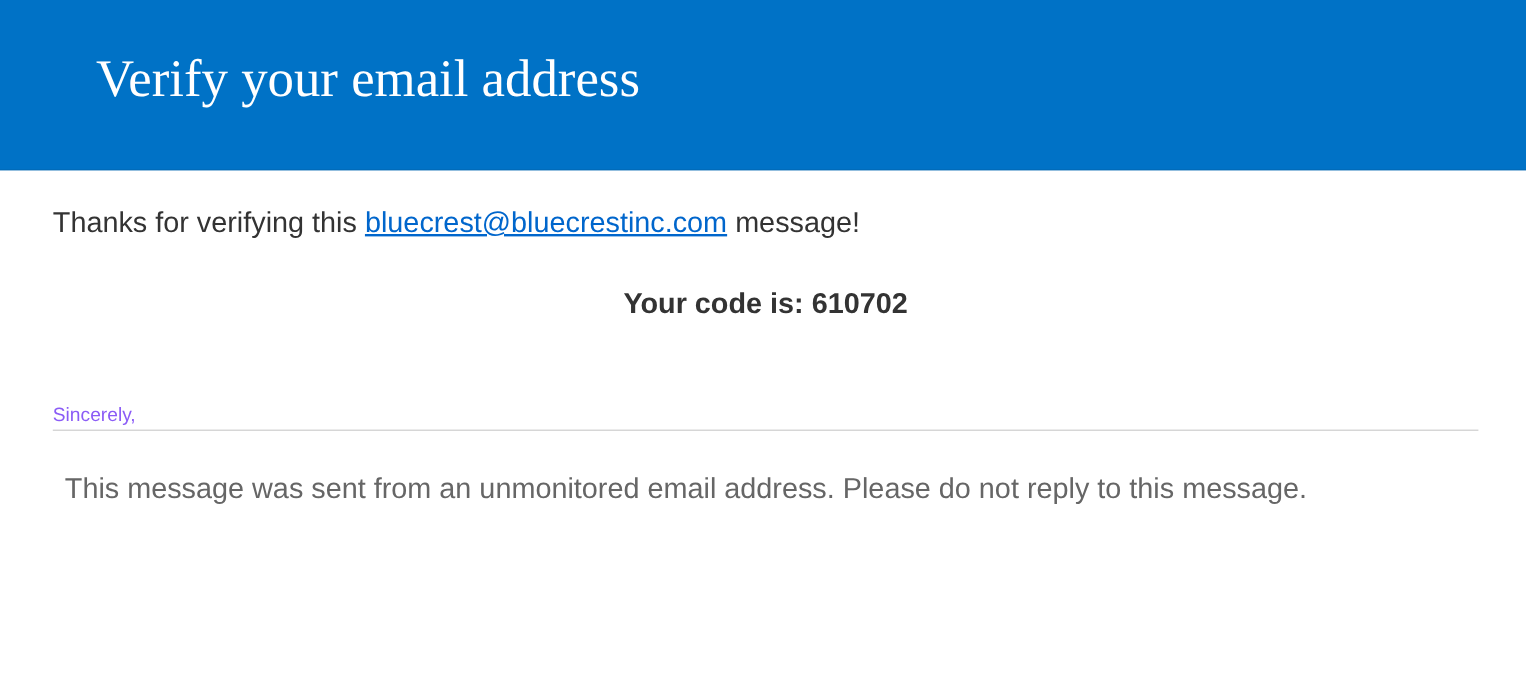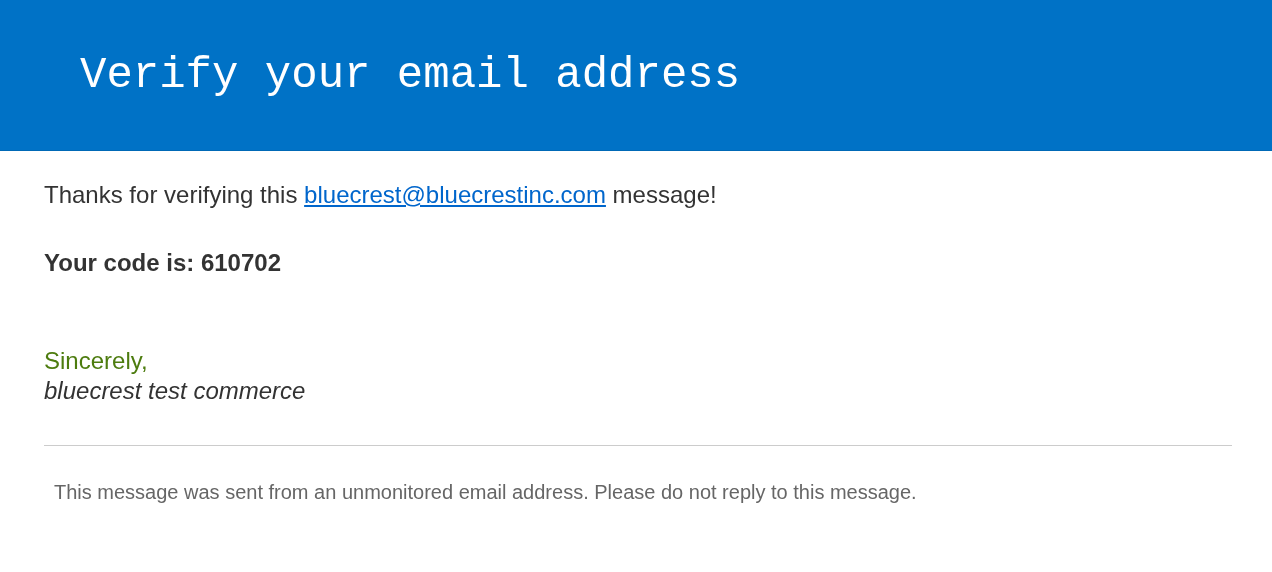--- a/index.html
+++ b/index.html
@@ -13,61 +13,61 @@
       width: 1272px;
       height: 572px;
     }
     .header {
       background: #0072c6;
       padding: 40px 0 50px 80px;
       border-bottom: 1px solid rgba(0,0,0,0.08);
     }
     .header-title {
       color: #ffffff;
-      font-family: Liberation Mono, monospace;
+      font-family: Liberation Serif, serif;
       font-size: 44px;
       font-weight: normal;
-      margin-top: 10px;
     }
     .content {
       padding: 30px 40px 0 44px;
     }
     .thanks-line {
       font-size: 24px;
       color: #333333;
       margin-bottom: 40px;
     }
     .email-link {
       color: #0066cc;
       text-decoration: underline;
     }
     .code-line {
       font-size: 24px;
       color: #333333;
       font-weight: bold;
       margin-bottom: 70px;
+      text-align: center;
     }
     .sincerely {
-      font-size: 24px;
-      color: #4d7c0f;
+      font-size: 16px;
+      color: #8b5cf6;
       margin-bottom: 2px;
     }
     .signature {
       font-size: 24px;
       color: #333333;
       font-style: italic;
       margin-bottom: 40px;
     }
     .divider {
       border: none;
       border-top: 1px solid #cccccc;
       margin-bottom: 35px;
     }
     .footer-note {
-      font-size: 20px;
+      font-size: 24px;
       color: #666666;
       padding-left: 10px;
       margin-top: 18px;
     }
   </style>
 </head>
 <body>
 
 <div class="header">
   <h1 class="header-title">Verify your email address</h1>
@@ -76,18 +76,17 @@
 <div class="content">
   <p class="thanks-line">
     <span>Thanks for verifying this </span><a href="#" class="email-link">bluecrest@bluecrestinc.com</a><span> message!</span>
   </p>
 
   <p class="code-line">
     <span>Your code is: </span><span>610702</span>
   </p>
 
   <p class="sincerely">Sincerely,</p>
-  <p class="signature">bluecrest test commerce</p>
 
   <hr class="divider">
 
   <p class="footer-note">This message was sent from an unmonitored email address. Please do not reply to this message.</p>
 </div>
 
 </body></html>

